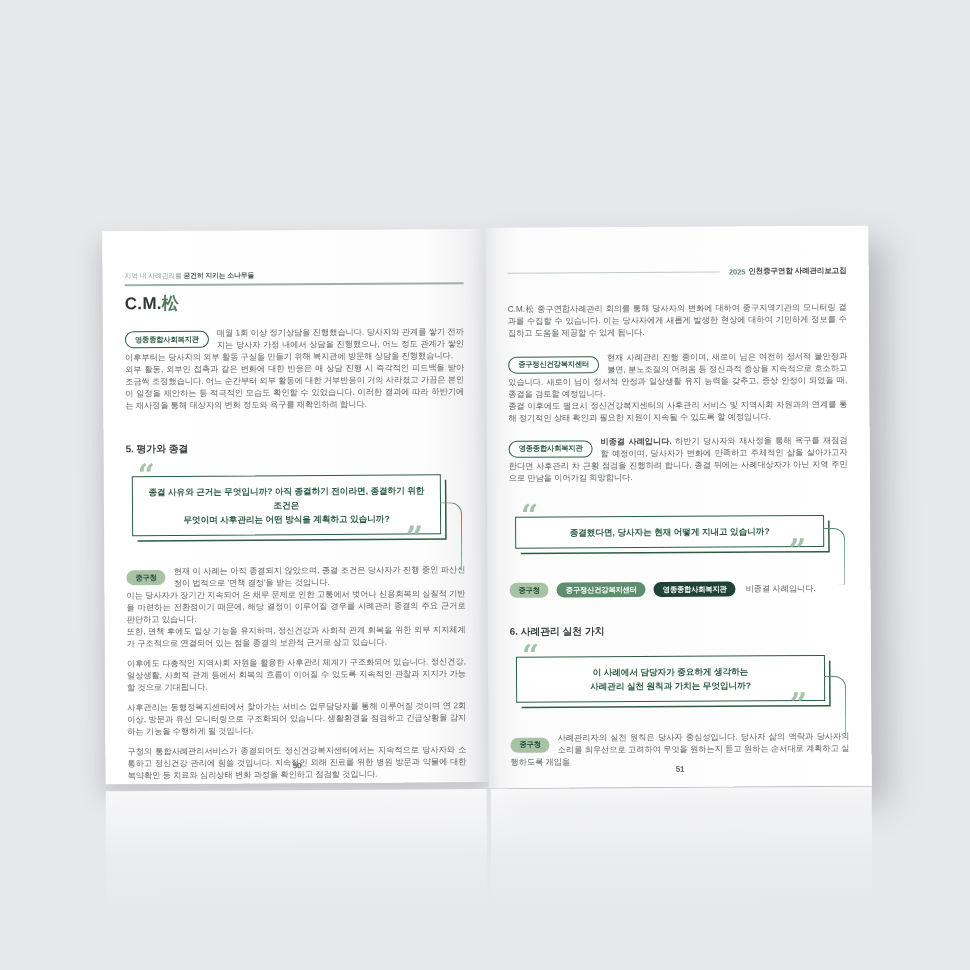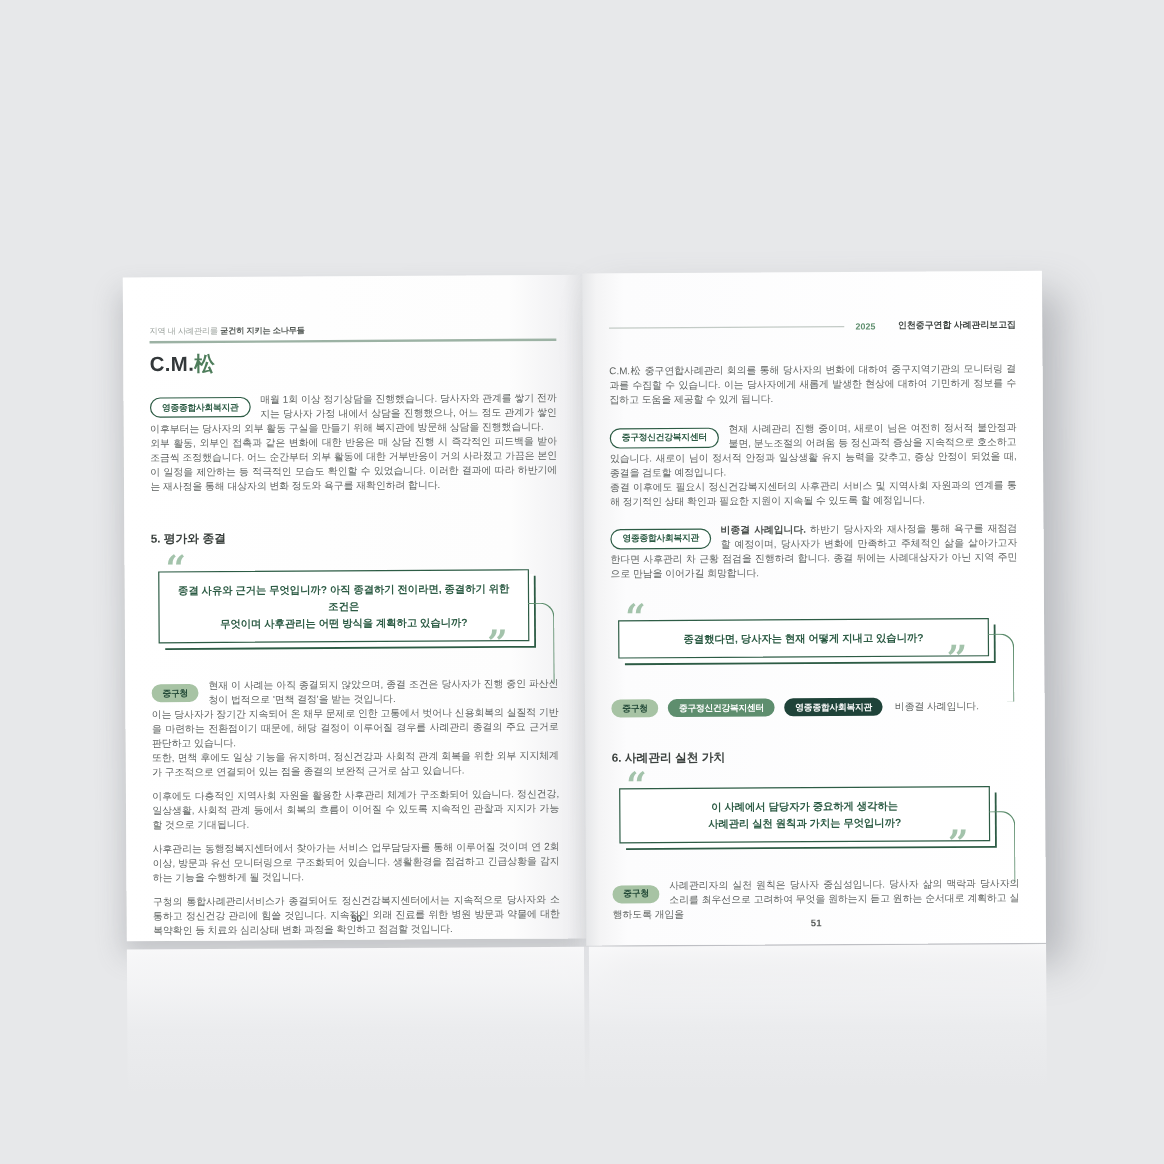--- a/index.html
+++ b/index.html
@@ -32,21 +32,21 @@
   
   .tagline{font-size:6.8px;color:#9aa19c;letter-spacing:-0.1px;}
   .tagline b{color:#545a56;}
   .head-rule{height:1.5px;background:#9cb2a4;margin-top:3px;}
   .logo{margin-top:6px;font-size:17px;font-weight:bold;letter-spacing:0.3px;}
   .logo-cm{color:#33383б;color:#33383a;}
   .logo-pine{color:#4e7d5b;}
   
   .r-header{display:flex;align-items:center;}
   .r-line{flex:1;height:1px;background:#c3cbc6;margin-right:9px;}
-  .r-year{font-size:7.4px;font-weight:bold;color:#5e8e6e;margin-right:19px;white-space:nowrap;}
+  .r-year{font-size:7.4px;font-weight:bold;color:#5e8e6e;margin-right:3px;white-space:nowrap;}
   .r-title{font-size:7.4px;font-weight:bold;color:#3f4542;white-space:nowrap;text-align:center;}
   
   .body-text{margin:0;font-size:8.2px;line-height:12px;color:#5c605e;text-align:justify;}
   .body-text .lead{font-weight:bold;color:#474c49;}
   .grp{margin-top:8px;}
   .blk{margin-top:13px;}
   .blk::after{content:"";display:block;clear:both;}
   .badge-float{float:left;height:24px;display:flex;align-items:center;margin-right:8px;}
   .badge{display:inline-flex;align-items:center;justify-content:center;border-radius:9px;
          font-size:7.3px;font-weight:bold;padding:2.5px 9px;white-space:nowrap;letter-spacing:-0.2px;}

